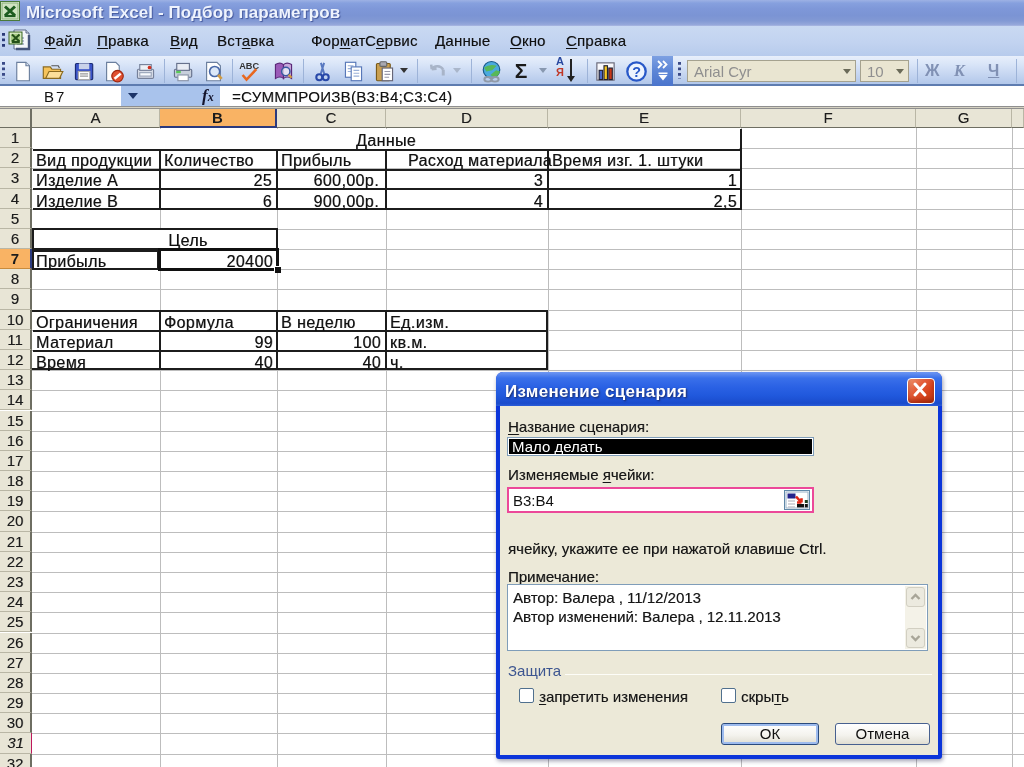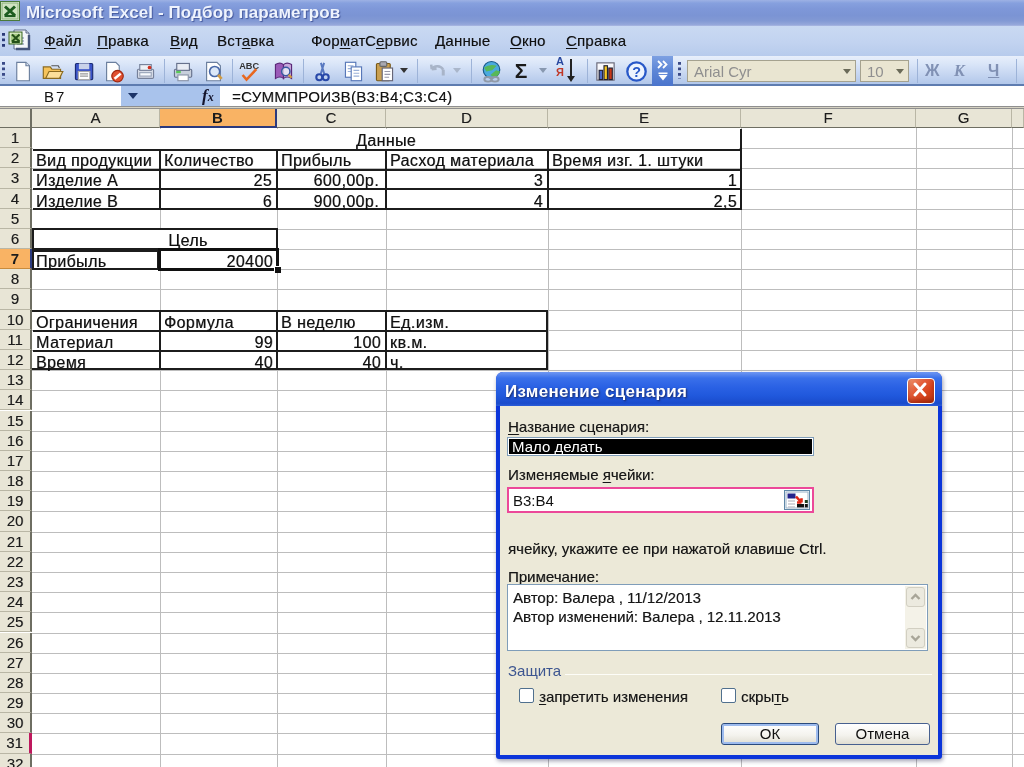--- a/index.html
+++ b/index.html
@@ -203,21 +203,21 @@
 <div class="ab hc" style="left:0;top:531.6px;width:32px;height:20.18px;border-right:2px solid #6e6e62;line-height:20px;">21</div>
 <div class="ab hc" style="left:0;top:551.8px;width:32px;height:20.18px;border-right:2px solid #6e6e62;line-height:20px;">22</div>
 <div class="ab hc" style="left:0;top:572.0px;width:32px;height:20.18px;border-right:2px solid #6e6e62;line-height:20px;">23</div>
 <div class="ab hc" style="left:0;top:592.1px;width:32px;height:20.18px;border-right:2px solid #6e6e62;line-height:20px;">24</div>
 <div class="ab hc" style="left:0;top:612.3px;width:32px;height:20.18px;border-right:2px solid #6e6e62;line-height:20px;">25</div>
 <div class="ab hc" style="left:0;top:632.5px;width:32px;height:20.18px;border-right:2px solid #6e6e62;line-height:20px;">26</div>
 <div class="ab hc" style="left:0;top:652.7px;width:32px;height:20.18px;border-right:2px solid #6e6e62;line-height:20px;">27</div>
 <div class="ab hc" style="left:0;top:672.9px;width:32px;height:20.18px;border-right:2px solid #6e6e62;line-height:20px;">28</div>
 <div class="ab hc" style="left:0;top:693.0px;width:32px;height:20.18px;border-right:2px solid #6e6e62;line-height:20px;">29</div>
 <div class="ab hc" style="left:0;top:713.2px;width:32px;height:20.18px;border-right:2px solid #6e6e62;line-height:20px;">30</div>
-<div class="ab hc" style="left:0;top:733.4px;width:32px;height:20.18px;border-right:3px solid #be185d;line-height:20px;">31</div>
+<div class="ab hc" style="left:0;top:733.4px;width:32px;height:20.18px;border-right:1px solid #be185d;line-height:20px;font-style:italic;">31</div>
 <div class="ab hc" style="left:0;top:753.6px;width:32px;height:20.18px;border-right:2px solid #6e6e62;line-height:20px;">32</div>
 <div class="ab gl" style="left:160px;top:128px;width:1px;height:639px;"></div>
 <div class="ab gl" style="left:277px;top:128px;width:1px;height:639px;"></div>
 <div class="ab gl" style="left:386px;top:128px;width:1px;height:639px;"></div>
 <div class="ab gl" style="left:548px;top:128px;width:1px;height:639px;"></div>
 <div class="ab gl" style="left:741px;top:128px;width:1px;height:639px;"></div>
 <div class="ab gl" style="left:916px;top:128px;width:1px;height:639px;"></div>
 <div class="ab gl" style="left:1012px;top:128px;width:1px;height:639px;"></div>
 <div class="ab gl" style="left:32px;top:148.2px;width:992px;height:1px;"></div>
 <div class="ab gl" style="left:32px;top:168.4px;width:992px;height:1px;"></div>
@@ -257,21 +257,21 @@
 <div class="ab" style="left:33px;top:208.4px;width:708px;height:2px;background:#1c1c1c;"></div>
 <div class="ab" style="left:739.5px;top:128.5px;width:2px;height:81.8px;background:#1c1c1c;"></div>
 <div class="ab" style="left:159px;top:148.5px;width:2px;height:60.4px;background:#1c1c1c;"></div>
 <div class="ab" style="left:276px;top:148.5px;width:2px;height:60.4px;background:#1c1c1c;"></div>
 <div class="ab" style="left:385px;top:148.5px;width:2px;height:60.4px;background:#1c1c1c;"></div>
 <div class="ab" style="left:547px;top:148.5px;width:2px;height:60.4px;background:#1c1c1c;"></div>
 <div class="ab ct" style="left:31px;top:132.0px;width:710px;text-align:center;">Данные</div>
 <div class="ab ct" style="left:36px;top:152.2px;">Вид продукции</div>
 <div class="ab ct" style="left:164px;top:152.2px;">Количество</div>
 <div class="ab ct" style="left:281px;top:152.2px;">Прибыль</div>
-<div class="ab ct" style="left:390px;top:152.2px;text-align:right;">Расход материала</div>
+<div class="ab ct" style="left:408px;top:152.2px;text-align:right;">Расход материала</div>
 <div class="ab ct" style="left:552px;top:152.2px;">Время изг. 1. штуки</div>
 <div class="ab ct" style="left:36px;top:172.4px;">Изделие А</div>
 <div class="ab ct rt" style="right:752px;top:172.4px;">25</div>
 <div class="ab ct rt" style="right:645px;top:172.4px;">600,00р.</div>
 <div class="ab ct rt" style="right:481px;top:172.4px;">3</div>
 <div class="ab ct rt" style="right:287px;top:172.4px;">1</div>
 <div class="ab ct" style="left:36px;top:192.5px;">Изделие В</div>
 <div class="ab ct rt" style="right:752px;top:192.5px;">6</div>
 <div class="ab ct rt" style="right:645px;top:192.5px;">900,00р.</div>
 <div class="ab ct rt" style="right:481px;top:192.5px;">4</div>

